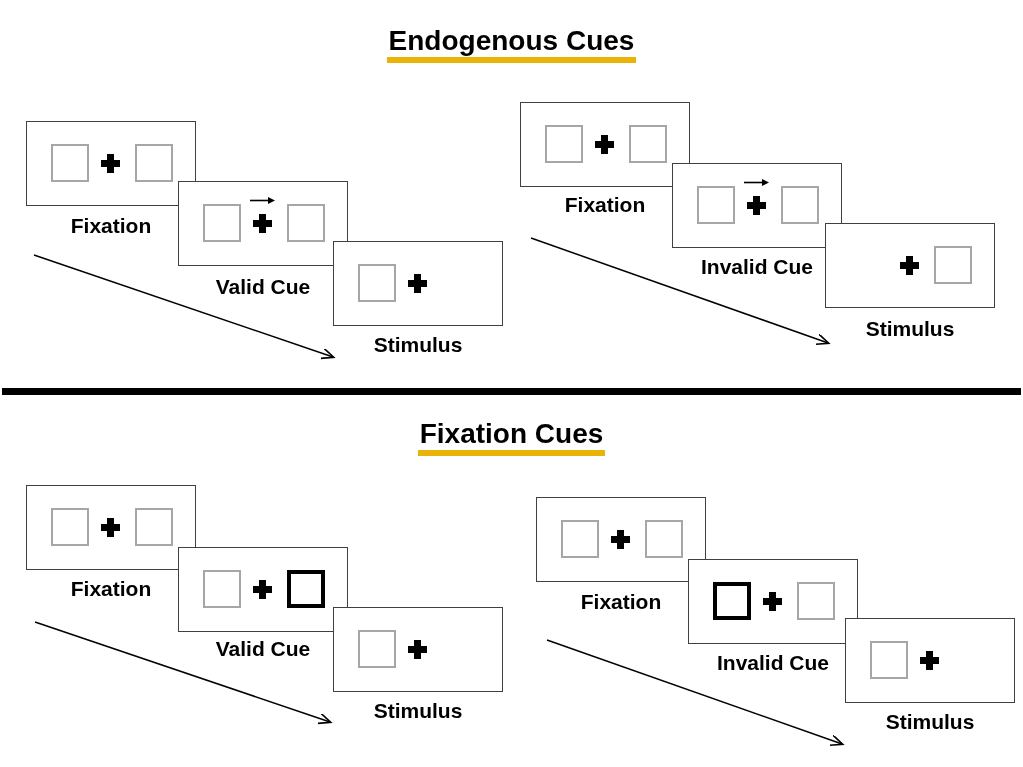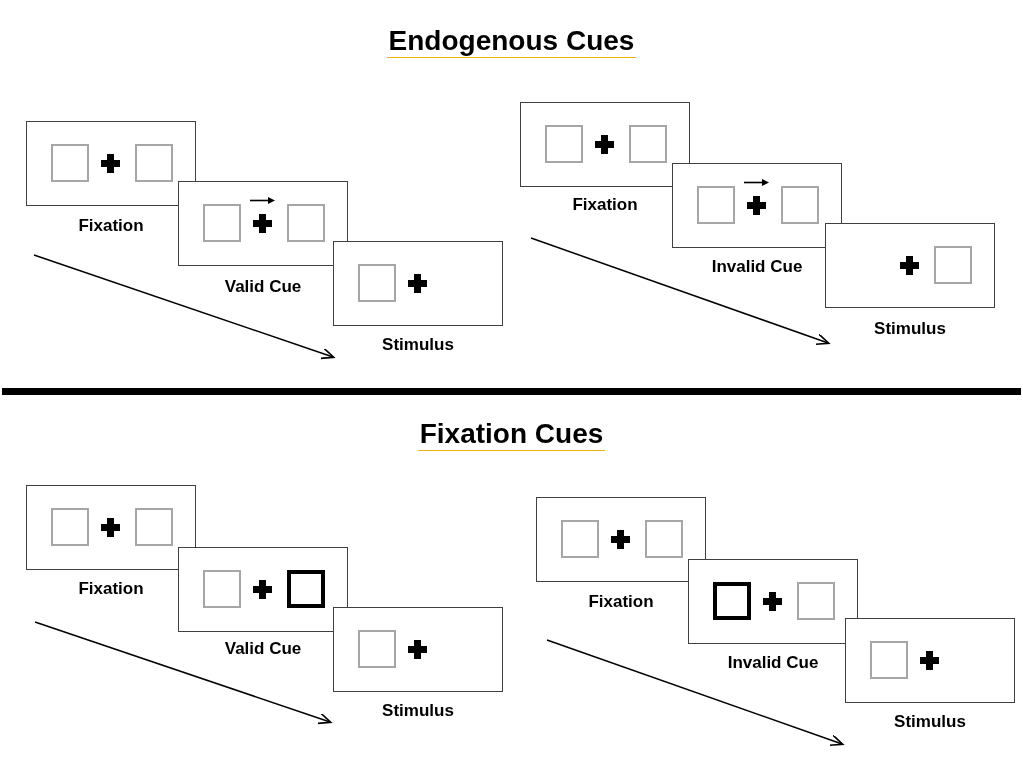--- a/index.html
+++ b/index.html
@@ -1,21 +1,21 @@
 <!DOCTYPE html>
 <html><head>
 <meta charset="utf-8">
 <style>
   html,body{margin:0;padding:0;background:#ffffff;}
   body{width:1023px;height:767px;position:relative;overflow:hidden;
        font-family:"Liberation Sans",sans-serif;color:#000;}
 
   .sec-title{position:absolute;left:0;width:100%;text-align:center;
              font-size:28px;font-weight:bold;line-height:34px;}
-  .sec-title span{border-bottom:1px solid #eab308;padding:0 2px 1px 2px;}
+  .sec-title span{border-bottom:6px solid #eab308;padding:0 2px 1px 2px;}
   .t-endo{top:24px;}
   .t-exo{top:417px;}
 
   .divider{position:absolute;left:2px;right:2px;top:388px;height:7px;background:#000;}
 
   .arrow-layer{position:absolute;left:0;top:0;width:1023px;height:767px;}
 
   .panel{position:absolute;width:170px;height:85px;background:#fff;
          border:1px solid #404040;box-sizing:border-box;}
   .box{position:absolute;width:38px;height:38px;box-sizing:border-box;
@@ -25,21 +25,21 @@
   .box-r{left:108px;top:22px;}
 
   .plus{position:absolute;left:74px;top:32px;width:19px;height:19px;}
   .plus::before{content:"";position:absolute;left:0;top:6px;width:19px;height:7px;background:#000;}
   .plus::after{content:"";position:absolute;left:6px;top:0;width:7px;height:19px;background:#000;}
 
   .cue-arrow{position:absolute;left:70px;top:9px;display:none;}
   .panel.arrow .cue-arrow{display:block;}
 
   .plabel{position:absolute;width:170px;text-align:center;
-          font-size:17px;font-weight:bold;line-height:22px;}
+          font-size:21px;font-weight:bold;line-height:22px;}
 
   
   .s0g0p0{left:26px;top:121px;}  .s0g0l0{left:26px;top:215px;}
   .s0g0p1{left:178px;top:181px;} .s0g0l1{left:178px;top:276px;}
   .s0g0p2{left:333px;top:241px;} .s0g0l2{left:333px;top:334px;}
 
   .s0g1p0{left:520px;top:102px;} .s0g1l0{left:520px;top:194px;}
   .s0g1p1{left:672px;top:163px;} .s0g1l1{left:672px;top:256px;}
   .s0g1p2{left:825px;top:223px;} .s0g1l2{left:825px;top:318px;}
 

